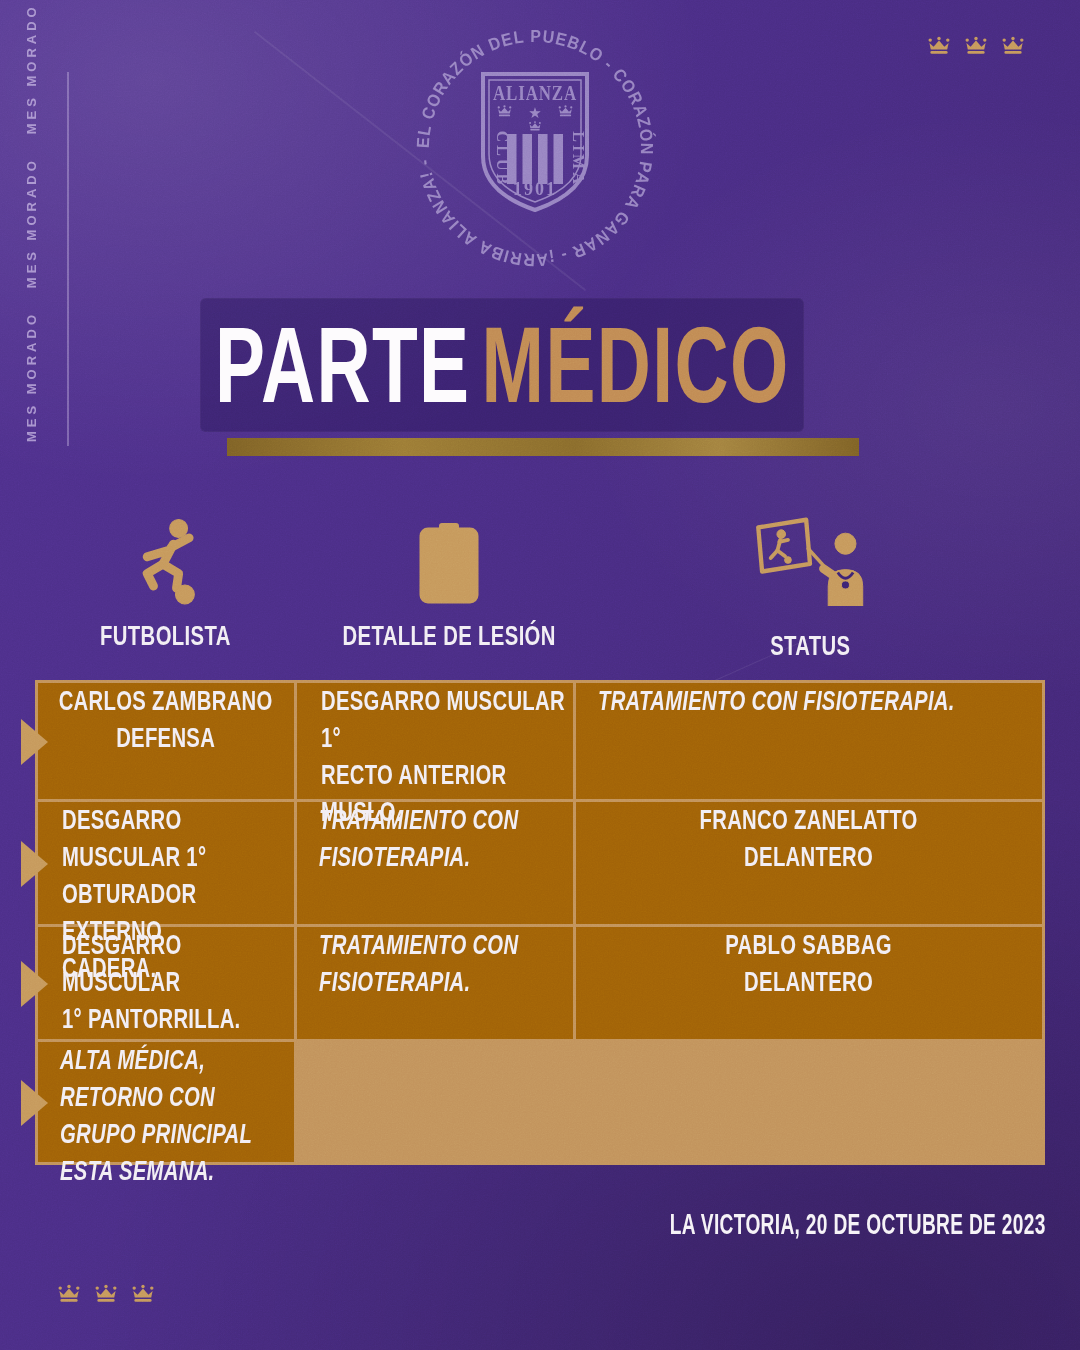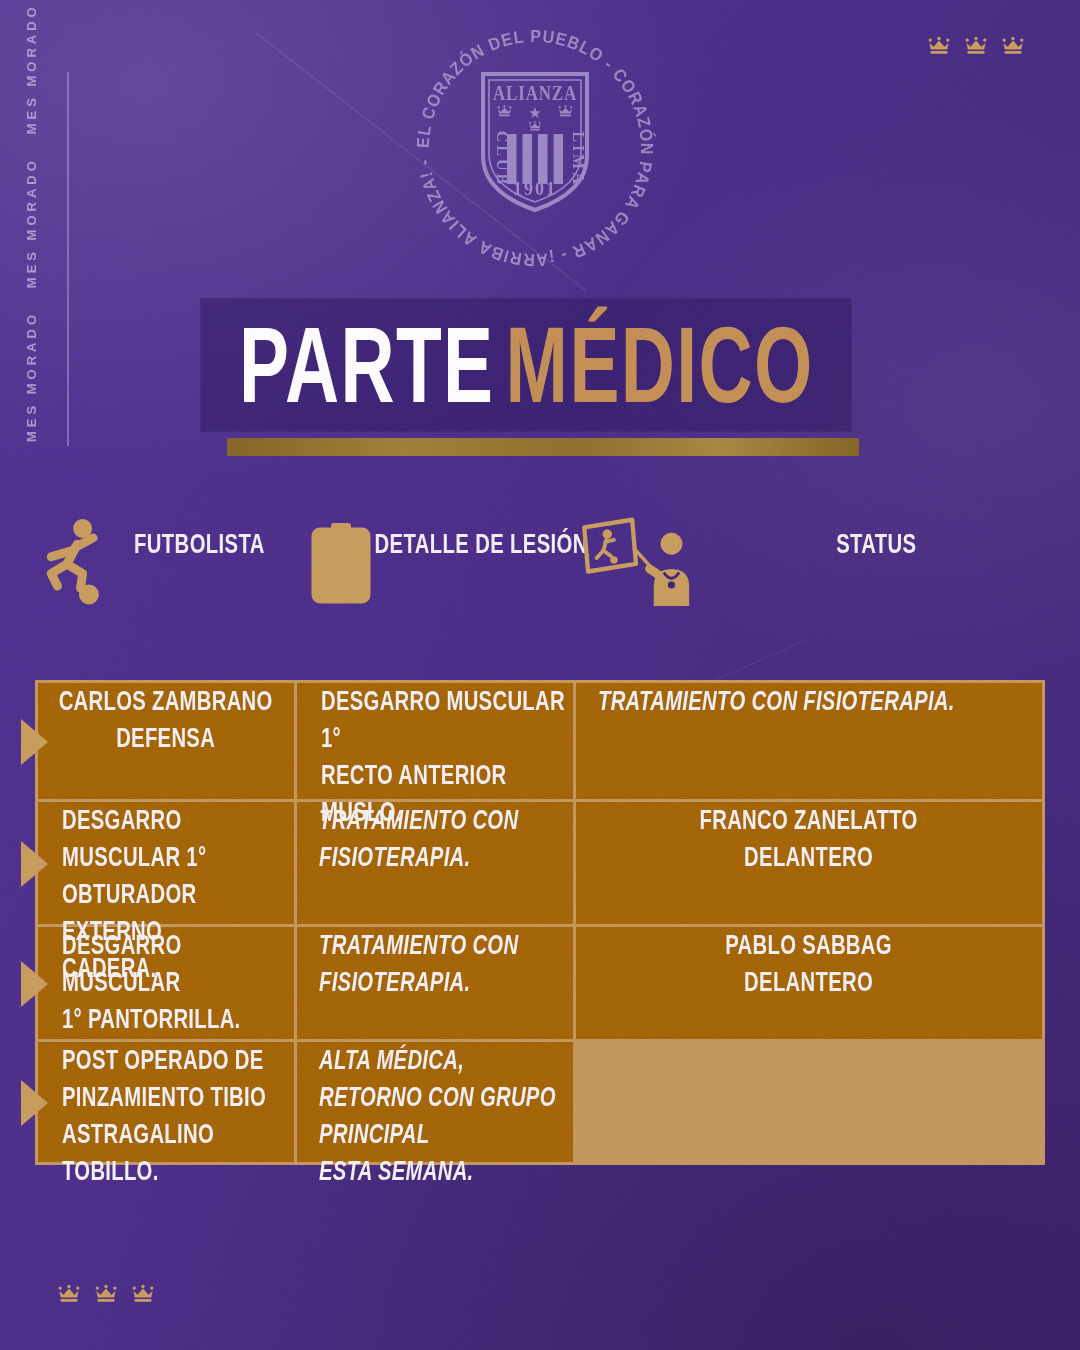--- a/index.html
+++ b/index.html
@@ -30,38 +30,38 @@
   .crowns { position:absolute; display:flex; gap:11px; z-index:3; }
   .crowns.tr { left:926px; top:36px; }
   .crowns.bl { left:56px; top:1284px; }
   .crowns svg { width:26px; height:19px; fill:#C6995C; }
 
   
   .logo { position:absolute; left:355px; top:-12px; width:360px; height:330px; z-index:3; }
 
   
   .title-banner {
-    position:absolute; left:200px; top:298px; width:652px; height:134px; z-index:3;
+    position:absolute; left:200px; top:298px; width:604px; height:134px; z-index:3;
     background:rgba(38,19,84,0.42);
     box-shadow:0 0 0 1px rgba(255,255,255,0.03) inset;
-    display:flex; align-items:center; justify-content:center;
+    display:flex; align-items:center; justify-content:center;border-radius:6px;
   }
   .title-scale {
     transform:scaleX(0.70); transform-origin:center; white-space:nowrap;
     font-size:107px; font-weight:800; letter-spacing:2px; line-height:1;
   }
   .tw { color:#FDFBFD; }
   .tg { color:#C18B54; margin-left:16px; }
   .gold-bar {
     position:absolute; left:227px; top:438px; width:632px; height:18px; z-index:3;
     background:linear-gradient(90deg,#7f6226,#9d7c36 28%,#8a6c2c 55%,#a48340 78%,#7f6226);
   }
 
   
-  .col-head { position:absolute; display:flex; flex-direction:row; z-index:3; }
+  .col-head { position:absolute; display:flex; flex-direction:column; align-items:center; z-index:3; }
   .col-head .iconbox { display:flex; align-items:flex-end; justify-content:center; height:92px; }
   .col-head svg.gicon { fill:#C6995C; stroke:#C6995C; }
   .col-label {
     margin-top:14px; font-size:28px; font-weight:700; letter-spacing:.5px;
     width:138%; margin-left:-19%; margin-right:-19%; text-align:center;
     transform:scaleX(0.7246); transform-origin:center; white-space:nowrap;
   }
   #head-1 { left:35px;  top:514px; width:260px; }
   #head-2 { left:309px; top:514px; width:280px; }
   #head-3 { left:575px; top:514px; width:470px;gap:10px; }
@@ -253,36 +253,34 @@
     <div class="cell c3">
         <div class="rowtext scale-l">TRATAMIENTO CON FISIOTERAPIA.</div>
       </div>
 
     <div class="cell c1">
       <div class="rowtext scale-c">
           <div>PABLO SABBAG</div>
           <div>DELANTERO</div>
         </div>
     </div>
-    <div class="cell c2">
-        <div class="rowtext scale-l">POST OPERADO DE
-PINZAMIENTO TIBIO
-ASTRAGALINO TOBILLO.</div>
-      </div>
     <div class="cell c3">
         <div class="rowtext scale-l">ALTA MÉDICA, RETORNO CON GRUPO PRINCIPAL
 ESTA SEMANA.</div>
       </div>
   </div>
 
   <div class="row-arrow" id="arrow-1"></div>
   <div class="row-arrow" id="arrow-2"></div>
   <div class="row-arrow" id="arrow-3"></div>
   <div class="row-arrow" id="arrow-4"></div>
 
+  <div class="dateline">
+    <span>LA VICTORIA, 20 DE OCTUBRE DE 2023</span>
+  </div>
 
   <div class="crowns bl">
     <svg>
         <use href="#crown"></use>
       </svg>
     <svg>
         <use href="#crown"></use>
       </svg>
     <svg>
         <use href="#crown"></use>

